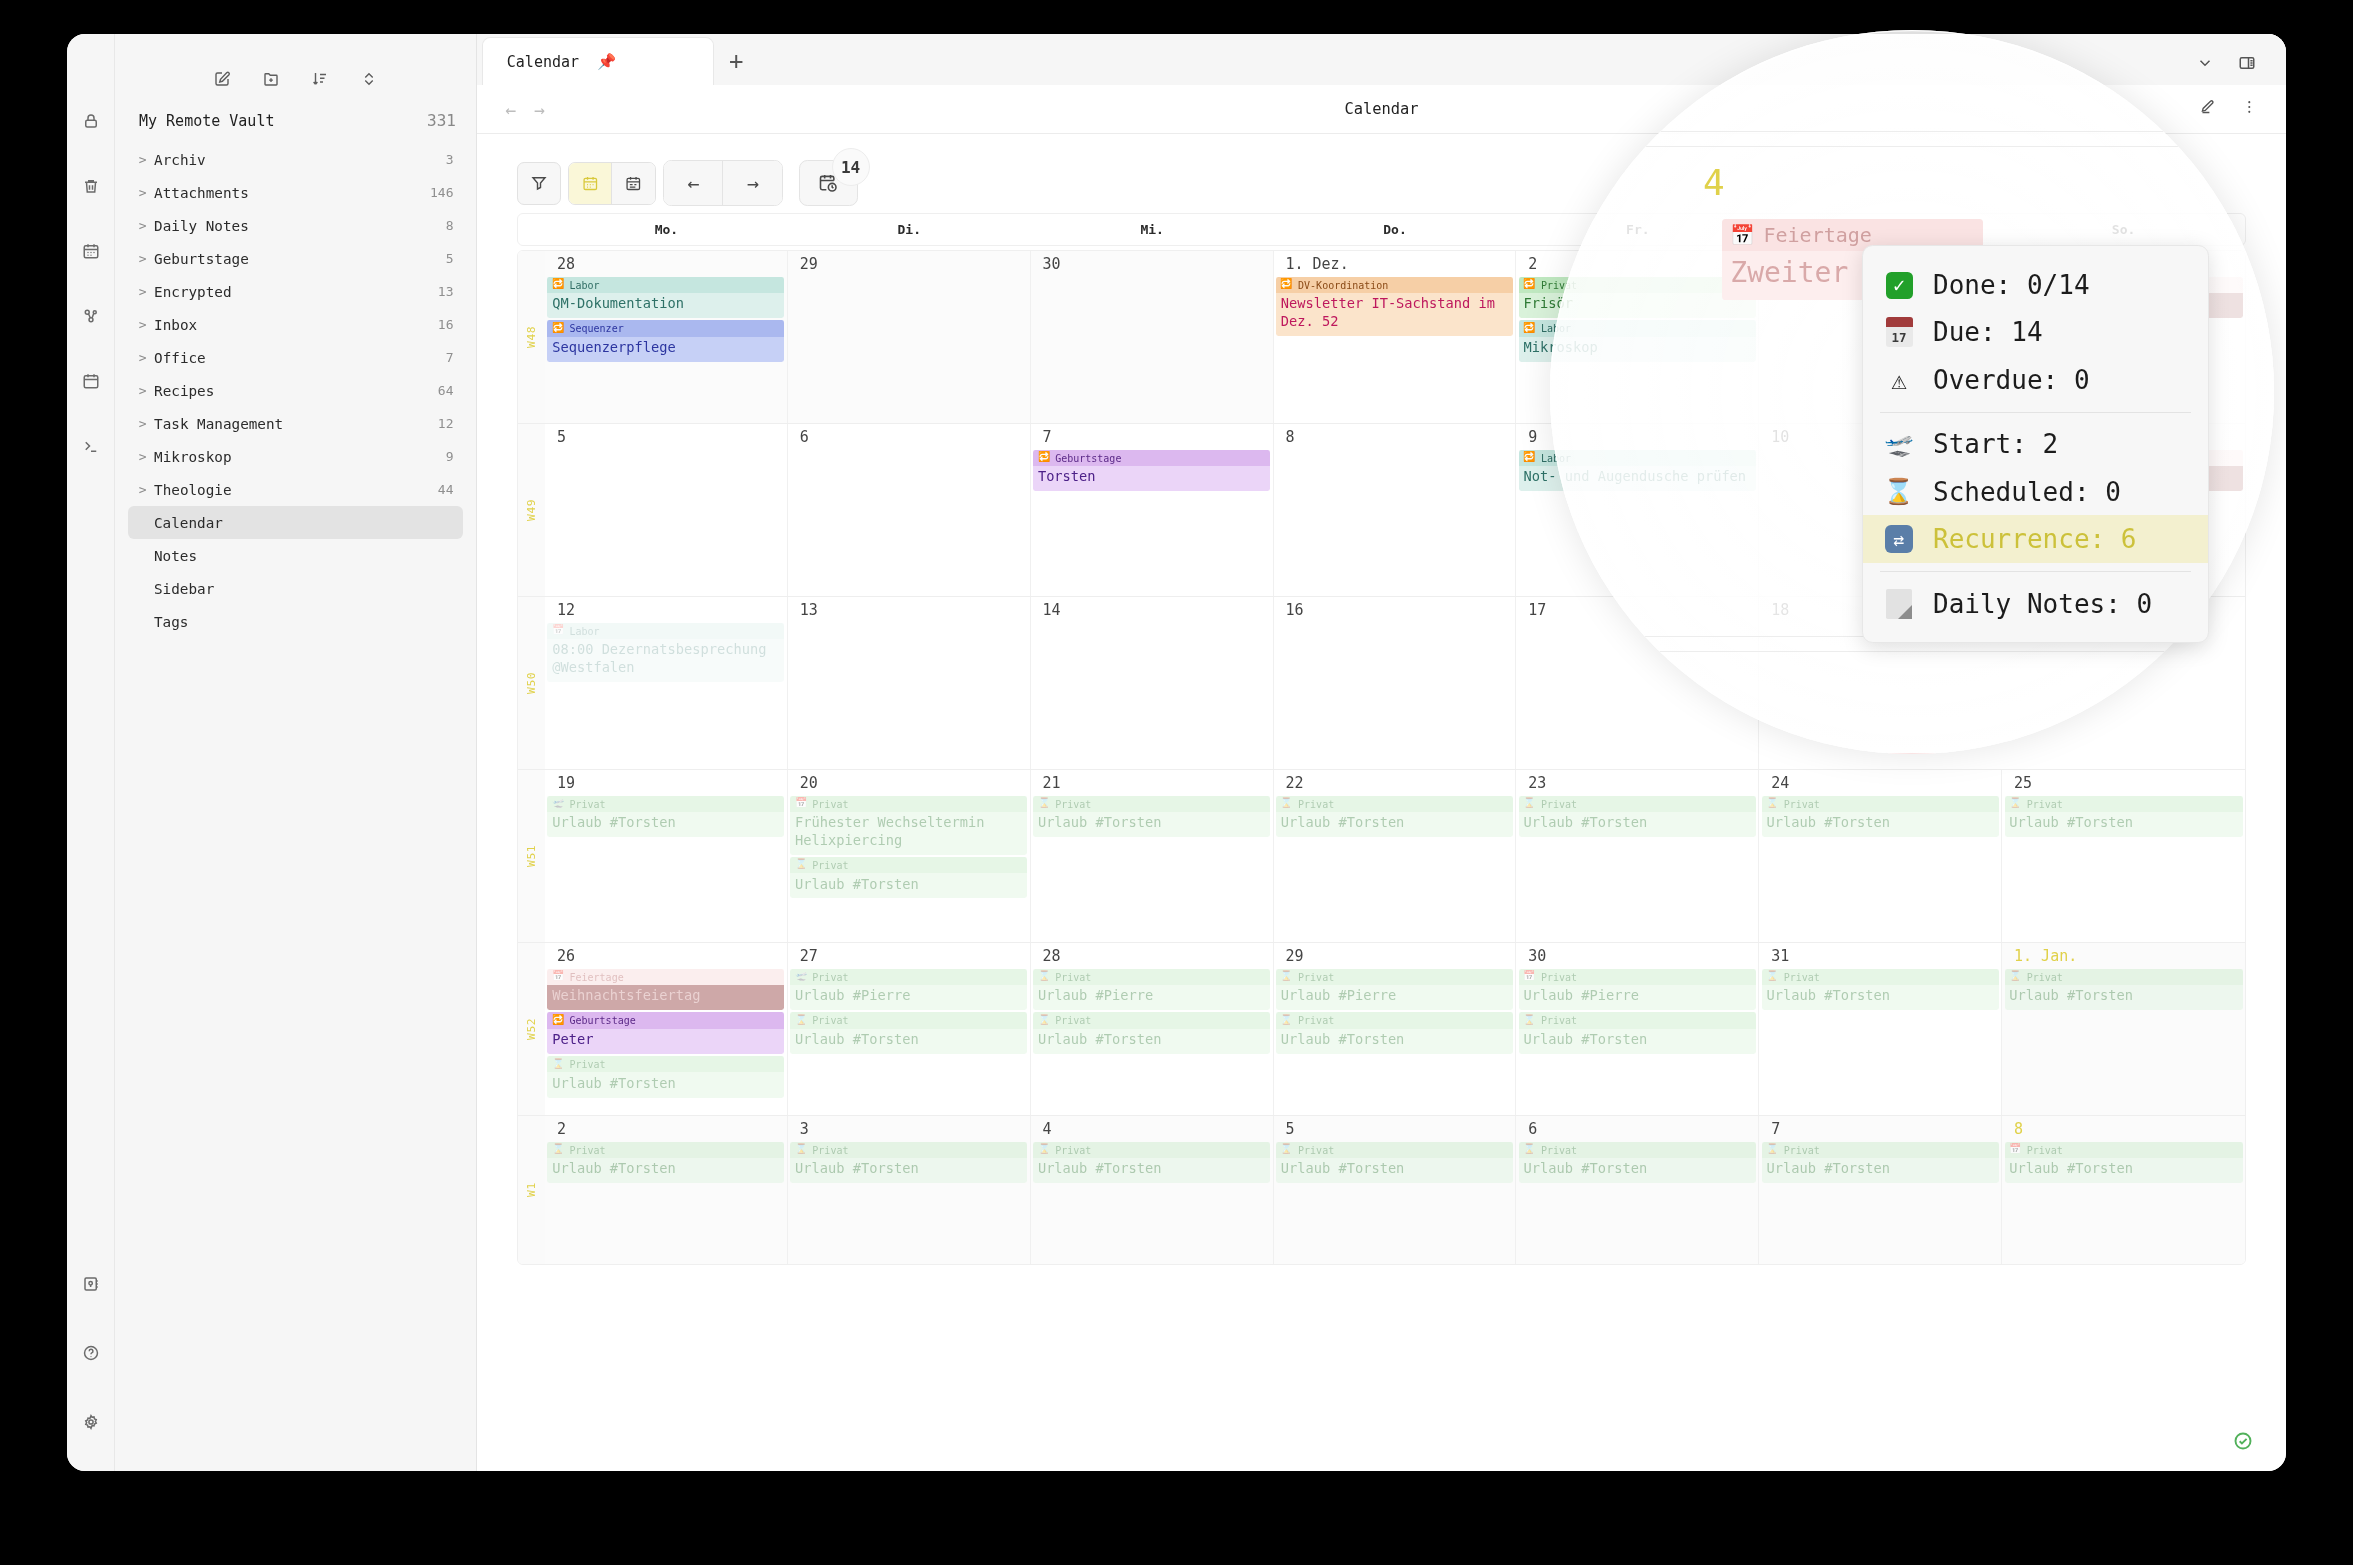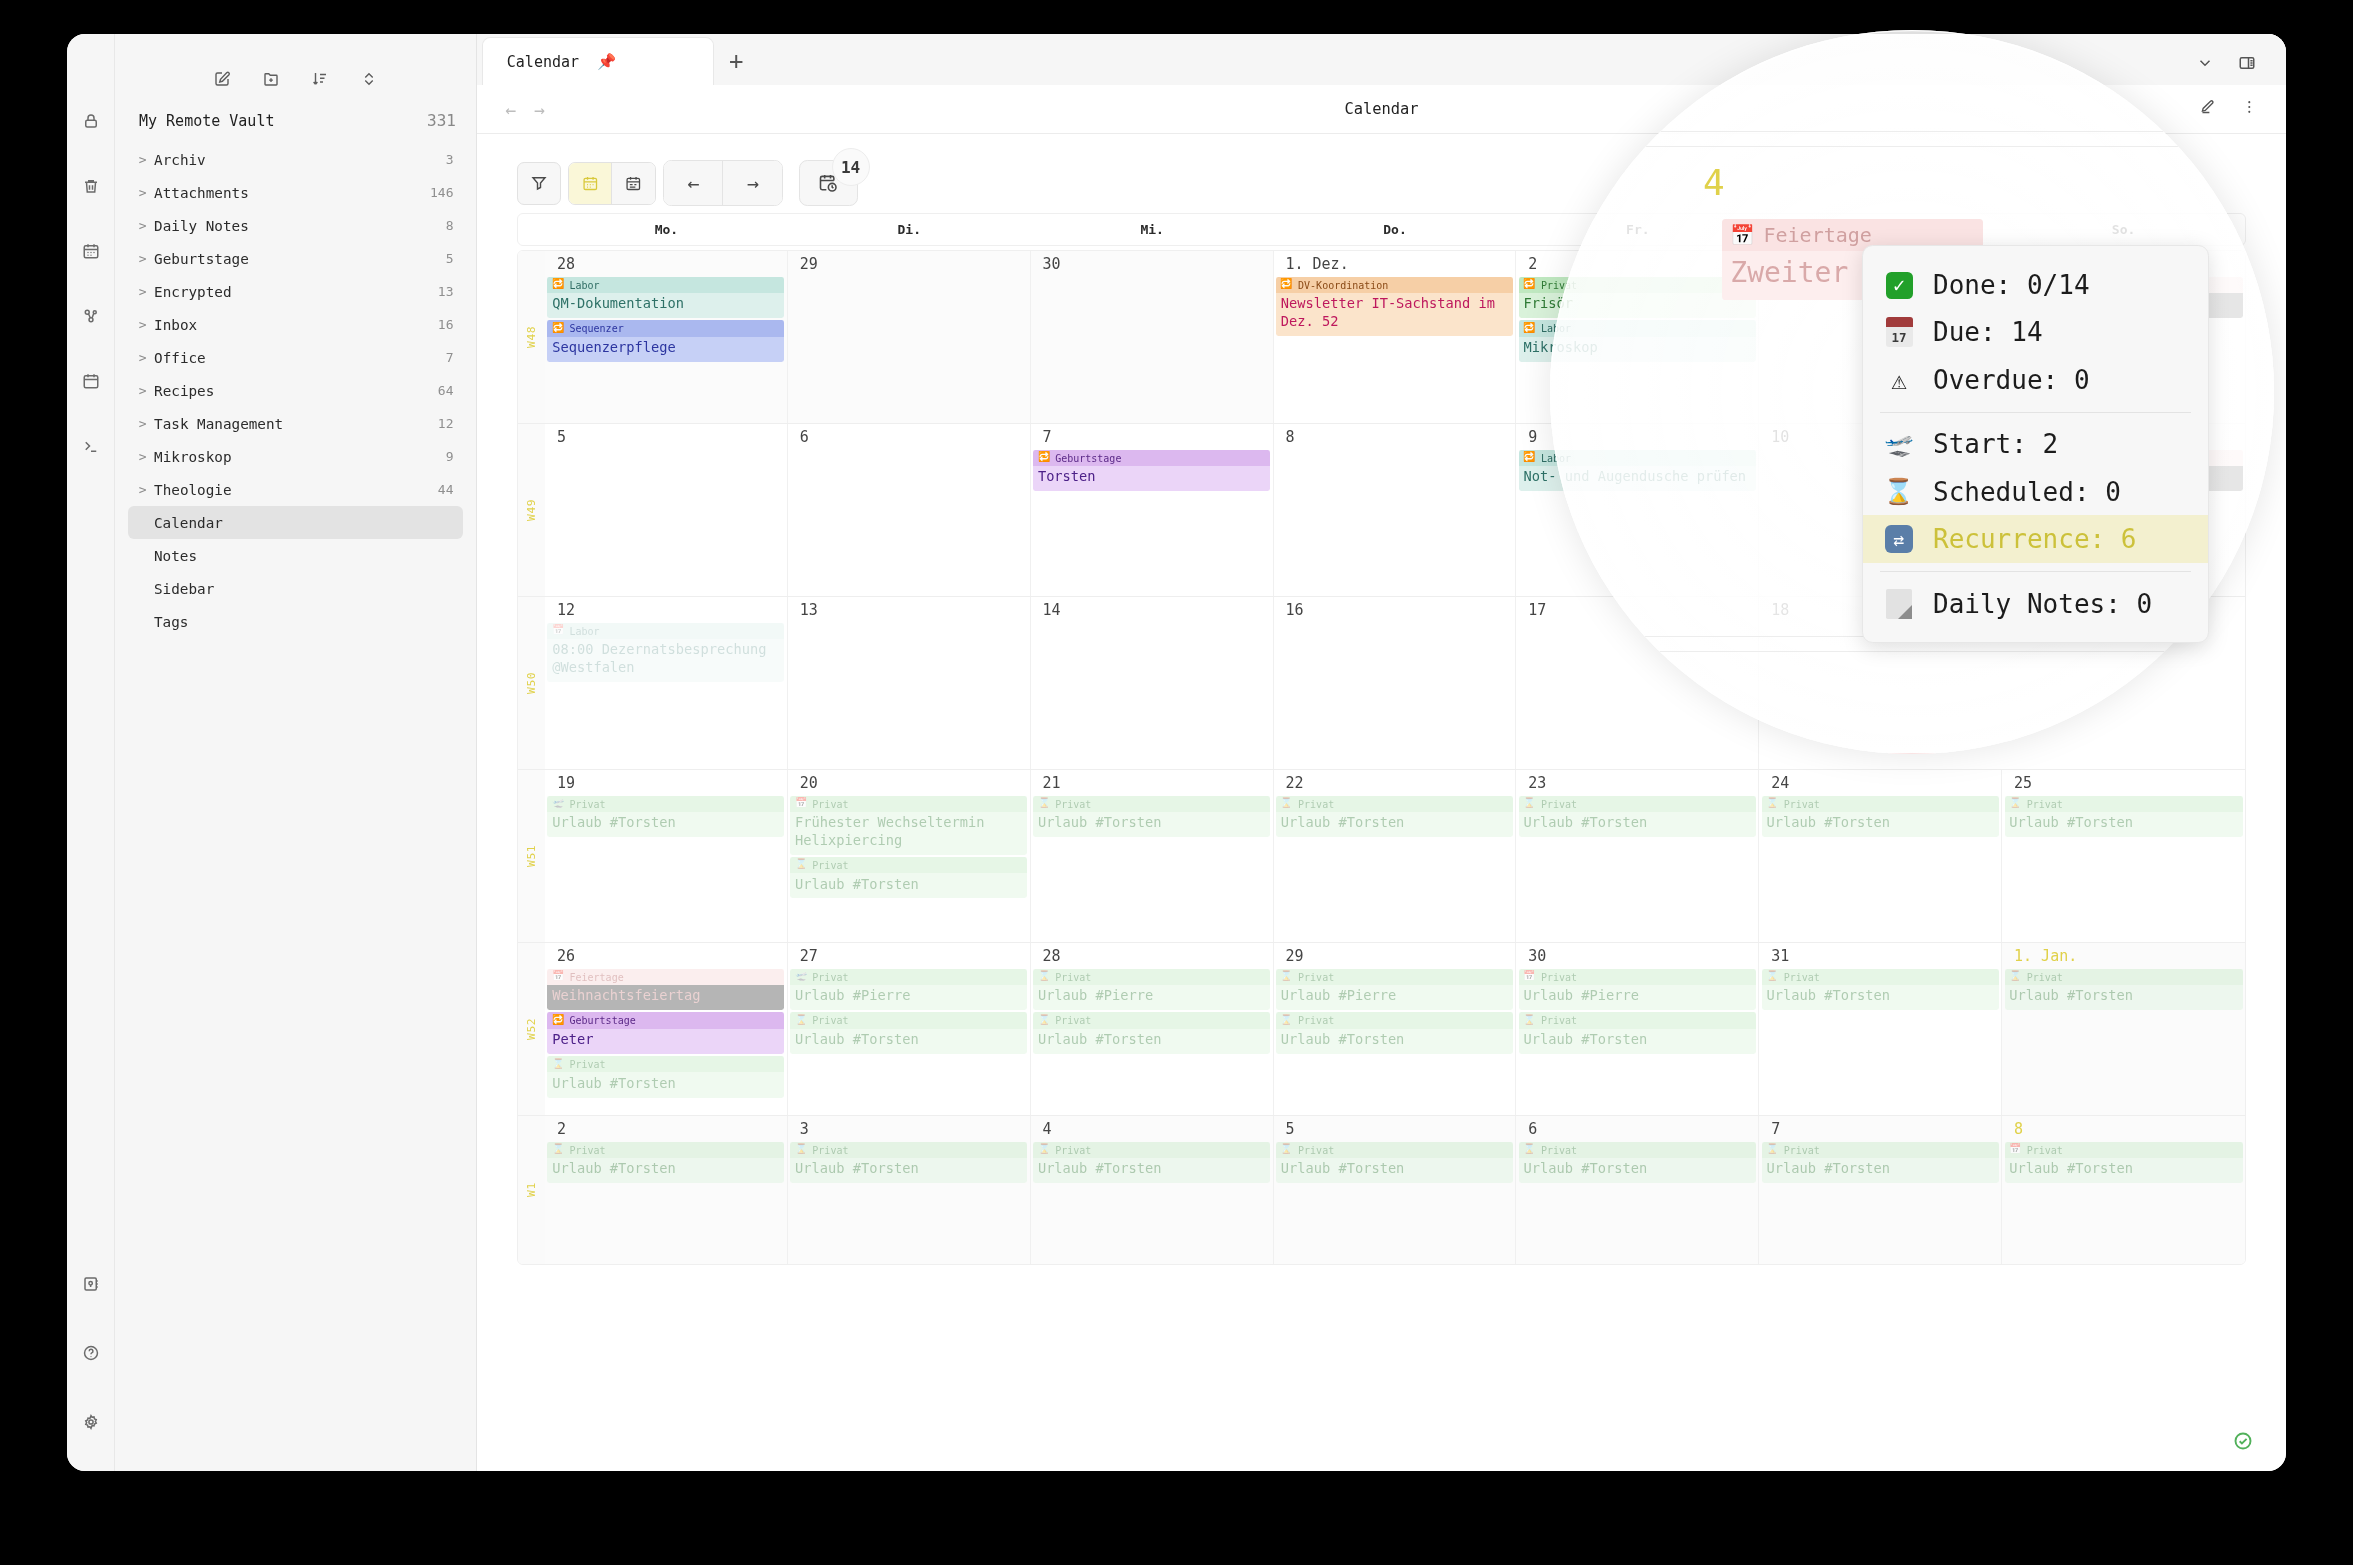--- a/index.html
+++ b/index.html
@@ -307,21 +307,21 @@
   .ev-labor   .event-body { background: #ddf0ec; color: #2e7167; }
   .ev-seq     .event-head { background: #aab8ef; color: #2c35a0; }
   .ev-seq     .event-body { background: #c6d0f6; color: #2c35a0; }
   .ev-dv      .event-head { background: #f6cfa6; color: #8a4a16; }
   .ev-dv      .event-body { background: #fbe4cb; color: #be185d; }
   .ev-privat  .event-head { background: #bfe8c0; color: #2f7a35; }
   .ev-privat  .event-body { background: #d9f2da; color: #2f7a35; }
   .ev-geb     .event-head { background: #dcb8ef; color: #5c2a88; }
   .ev-geb     .event-body { background: #ebd5f8; color: #4c2088; }
   .ev-feier   .event-head { background: #f7d3d3; color: #b05a5a; }
-  .ev-feier   .event-body { background: #404040; color: #cb8a8a; }
+  .ev-feier   .event-body { background: #7f1d1d; color: #cb8a8a; }
 
   
   .faded { opacity: 0.38; }
   .faded-strong { opacity: 0.22; }
 
   
   .status-dot {
     position: absolute;
     right: 30px; bottom: 16.6px;
     width: 26px; height: 26px;

